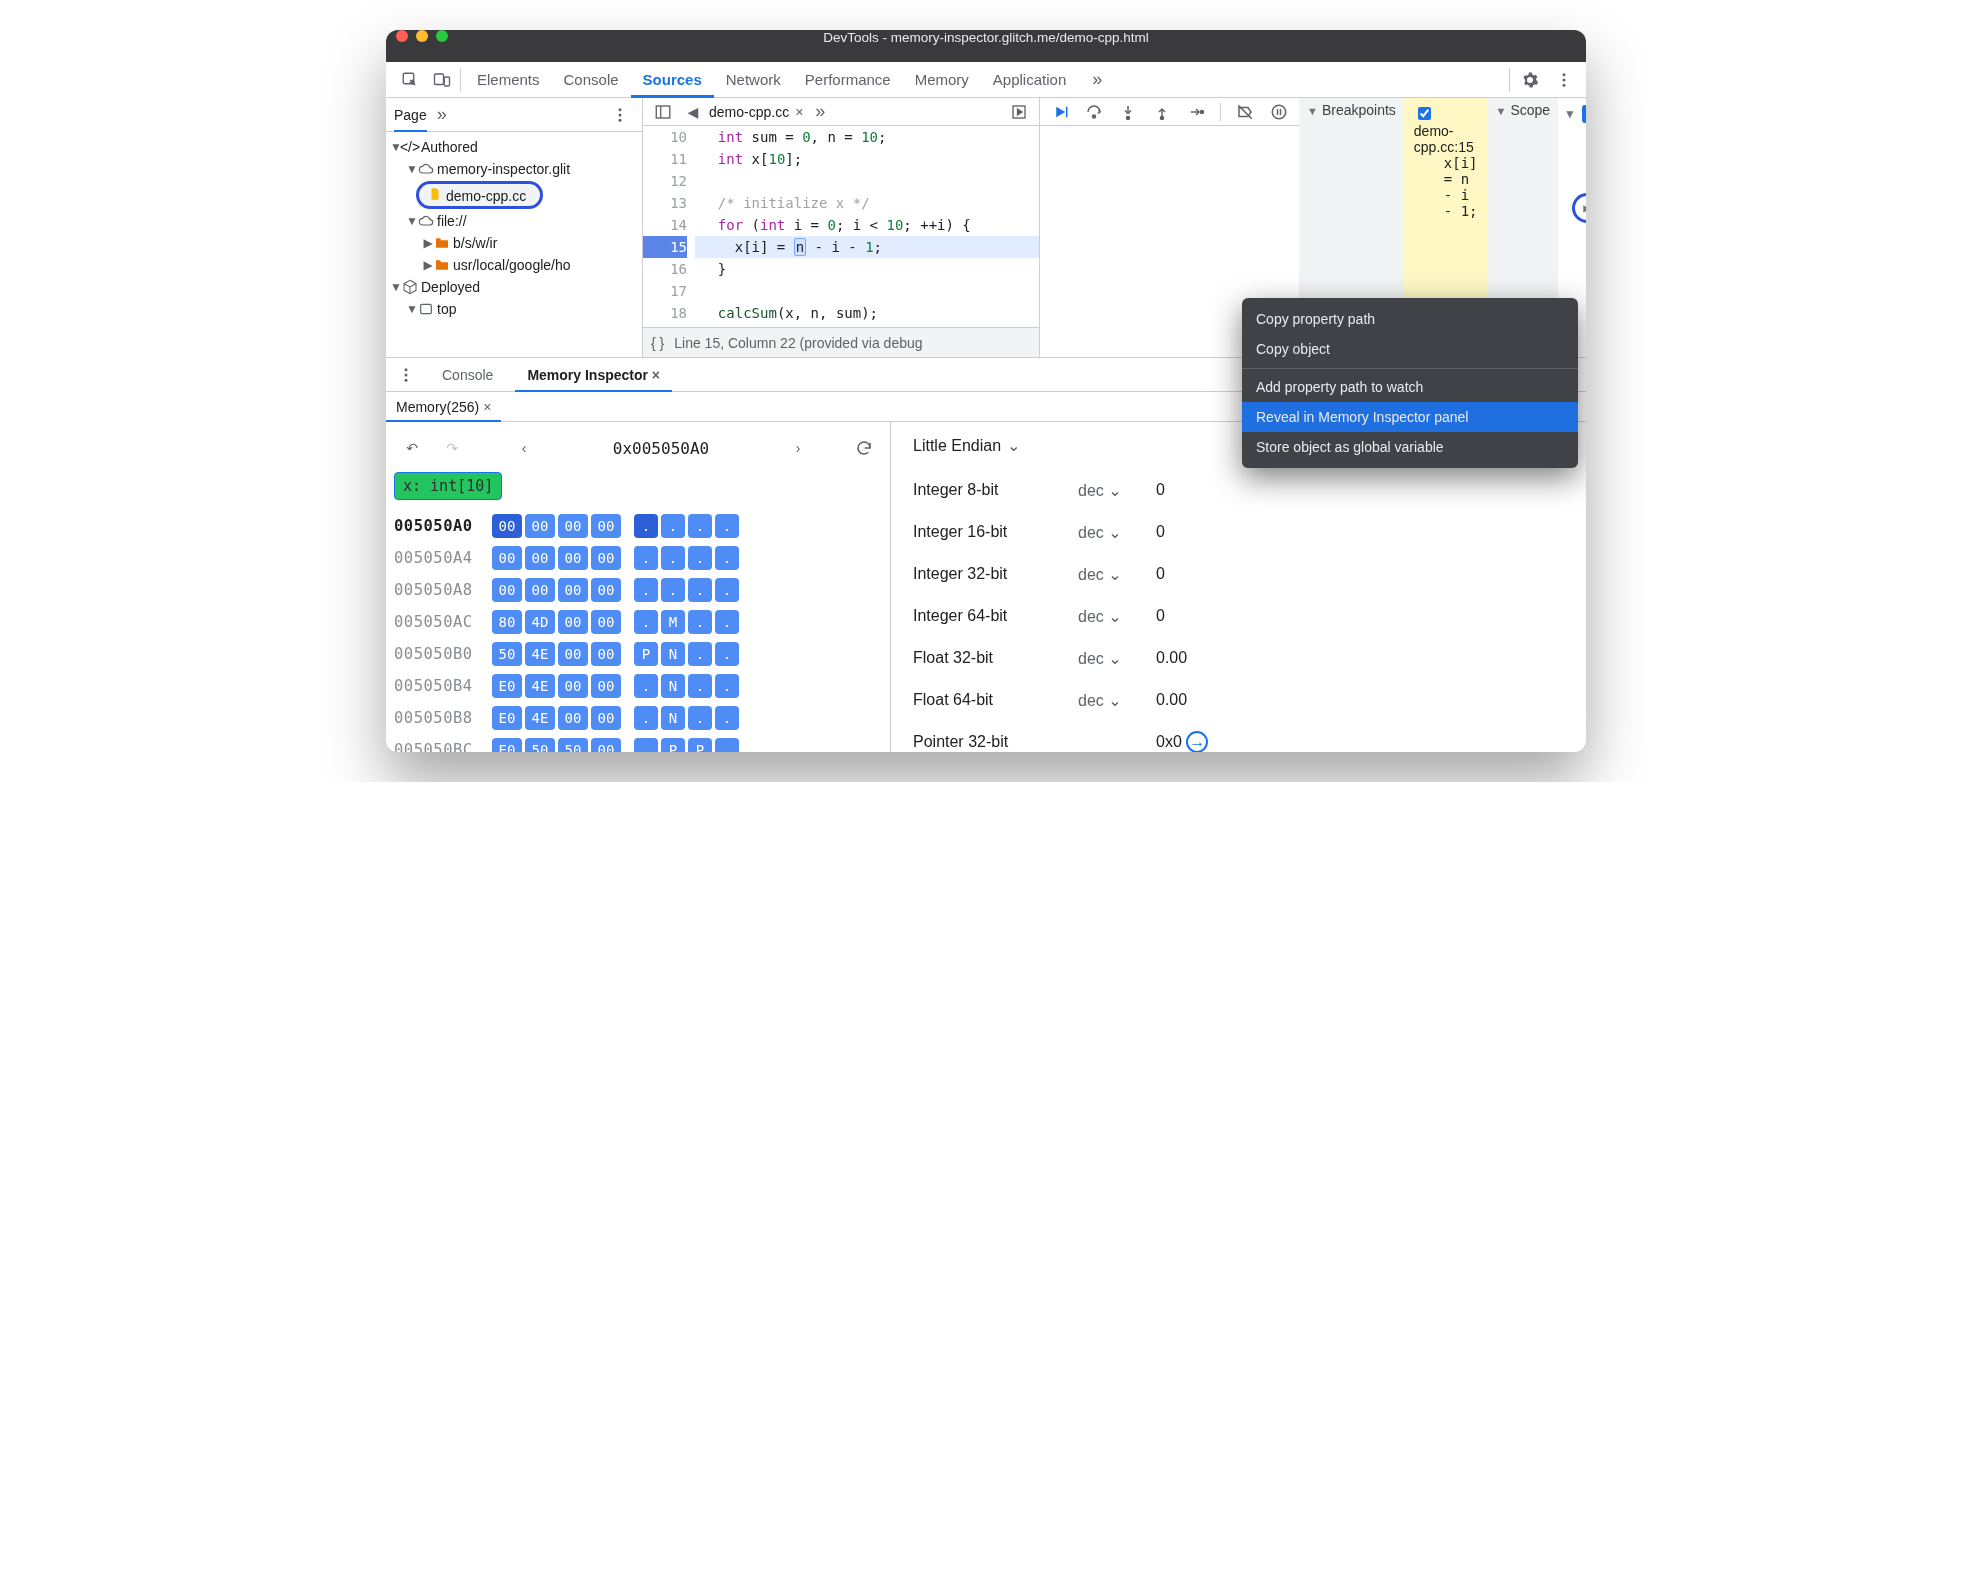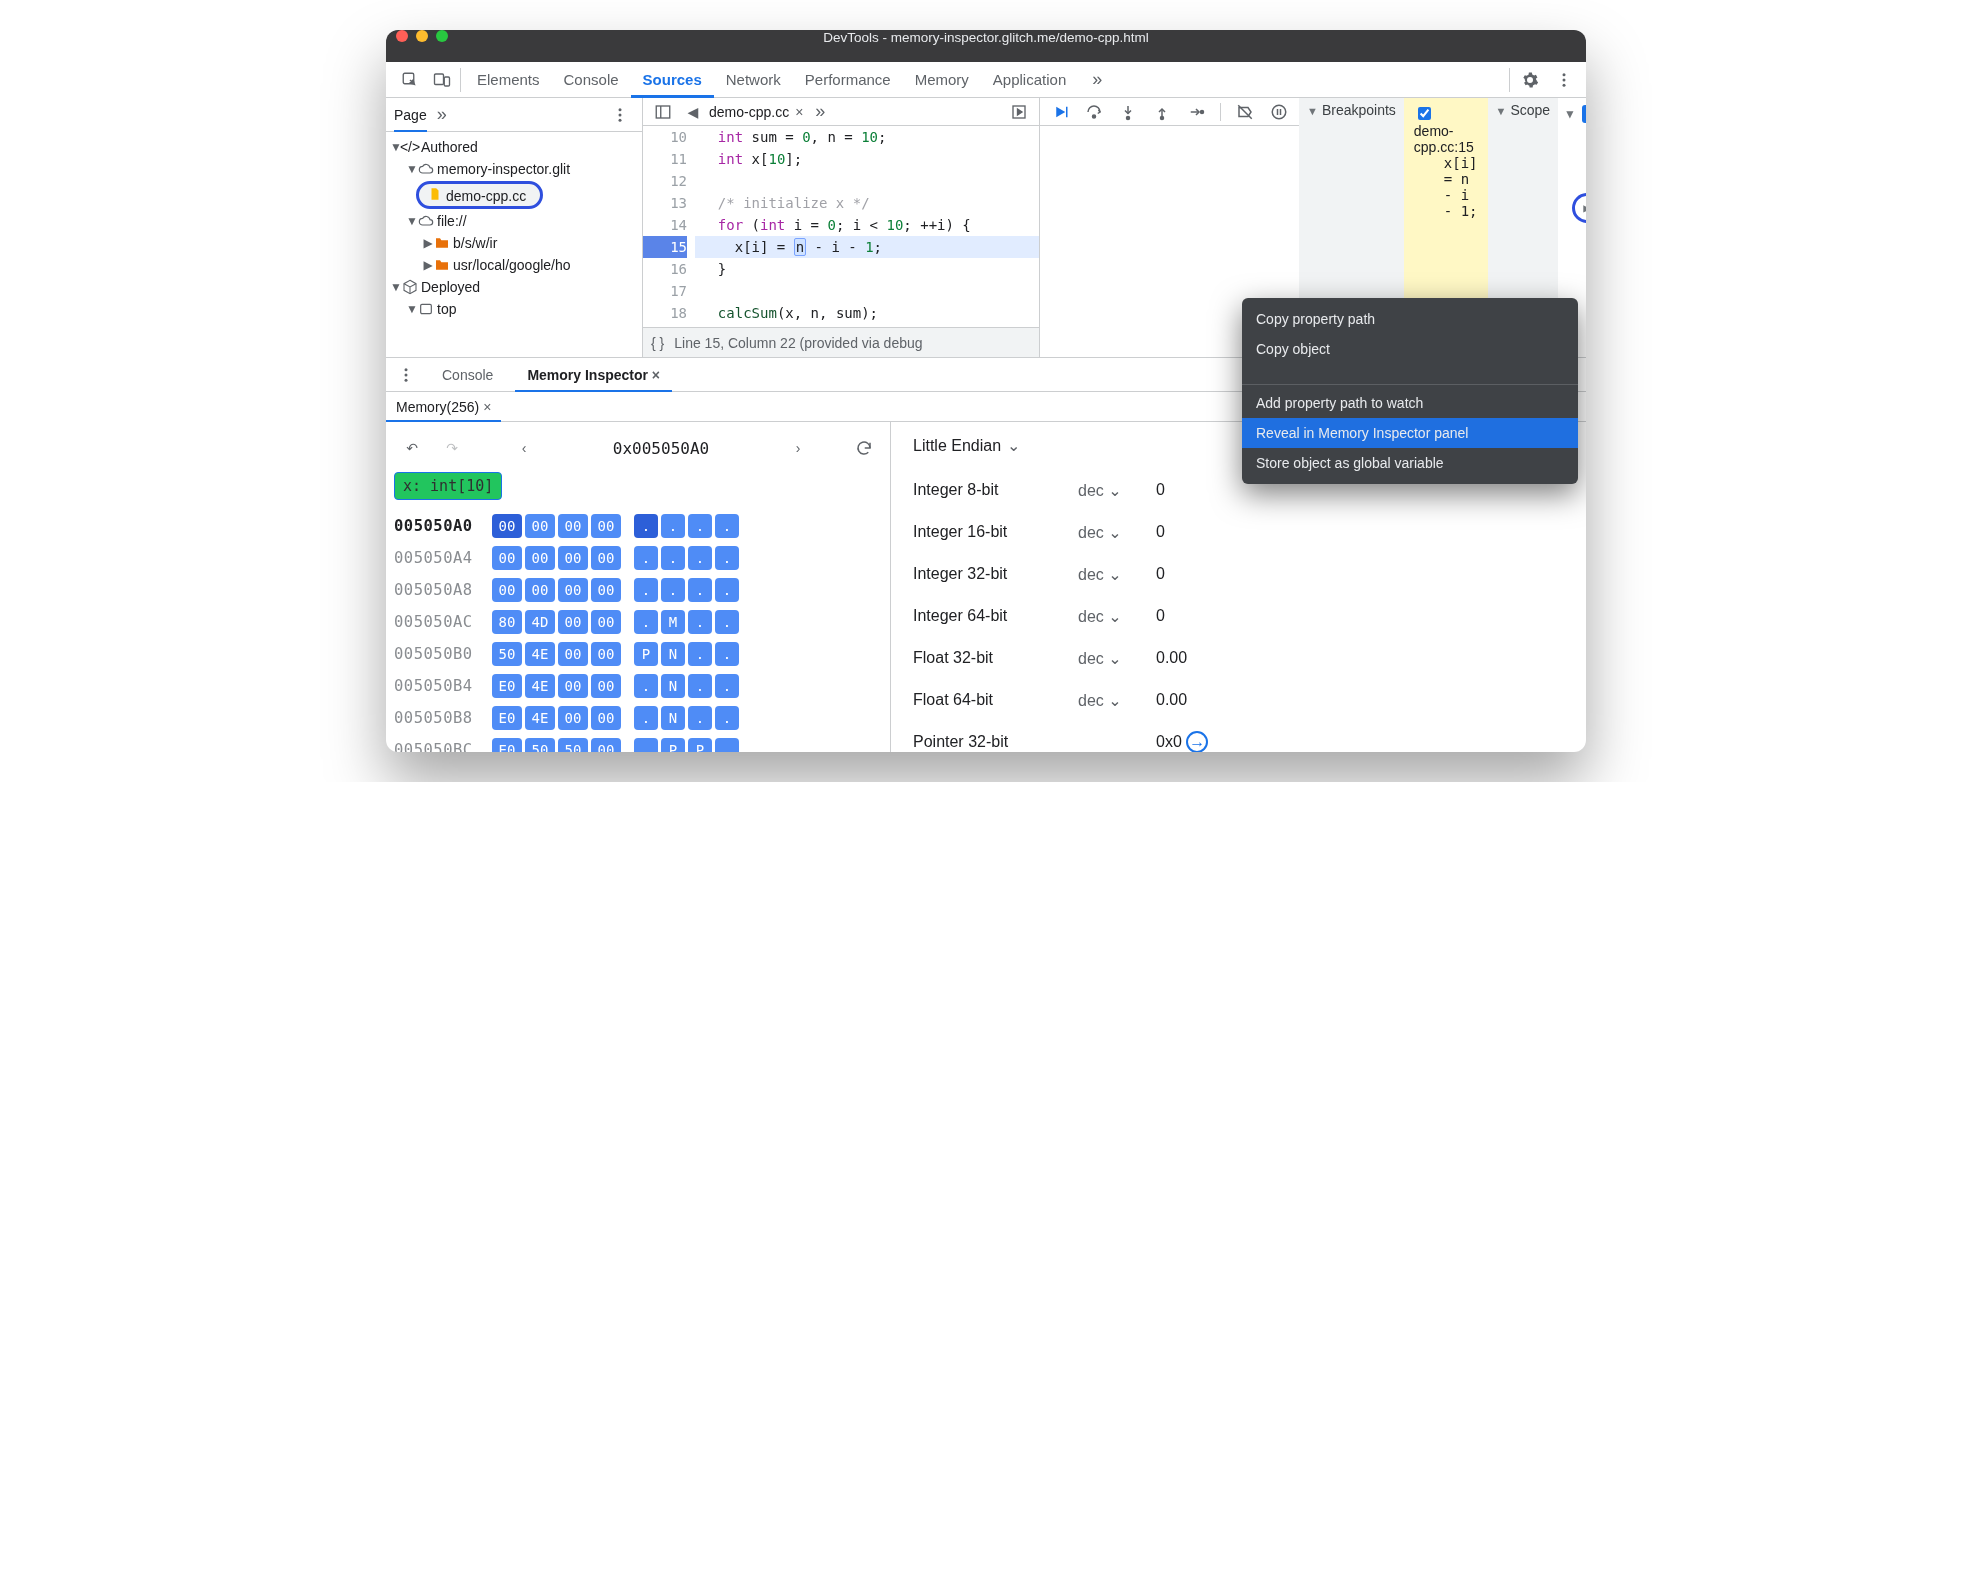--- a/index.html
+++ b/index.html
@@ -89,21 +89,21 @@
   .scope .name{color:#c41a16}
   .scope .val{color:#1c00cf}
   .scope .arrcap{border:3px solid var(--hi);border-radius:16px;padding:1px 8px;display:inline-flex;align-items:center;gap:6px}
   .memchip{width:16px;height:11px;border:1.6px solid #5f6368;border-radius:2px;display:inline-block;position:relative}
   .memchip:before{content:'';position:absolute;top:-3px;left:2px;right:2px;height:2px;background:repeating-linear-gradient(90deg,#5f6368 0,#5f6368 1px,transparent 1px,transparent 3px)}
   .memchip:after{content:'';position:absolute;bottom:-3px;left:2px;right:2px;height:2px;background:repeating-linear-gradient(90deg,#5f6368 0,#5f6368 1px,transparent 1px,transparent 3px)}
 
   
   .ctxmenu{position:absolute;right:8px;top:268px;width:336px;background:#3f4246;color:#e8eaed;border-radius:6px;box-shadow:0 10px 30px rgba(0,0,0,.5);padding:6px 0;font-size:14px;z-index:10}
   .ctxmenu .it{padding:7px 14px;white-space:nowrap}
-  .ctxmenu .it.sep{border-top:1px solid #5c5f63;margin-top:20px;padding-top:10px}
+  .ctxmenu .it.sep{border-top:1px solid #5c5f63;margin-top:4px;padding-top:10px}
   .ctxmenu .it.hov{background:#1f6fe0}
 
   
   .drawer-tabs{display:flex;align-items:center;height:34px;border-bottom:1px solid var(--border);gap:10px;padding-left:6px}
   .drawer-tabs .tab{height:34px;line-height:34px;font-size:14px}
   .drawer-tabs .tab.active{border-bottom:2px solid var(--blue);color:#202124}
   .memtabs{display:flex;align-items:flex-start;height:30px;border-bottom:1px solid var(--border);font-size:14px}
   .memtabs .mtab{padding:0 10px;height:30px;line-height:30px;border-bottom:2px solid var(--blue)}
 
   .mem-body{display:flex;height:330px}

